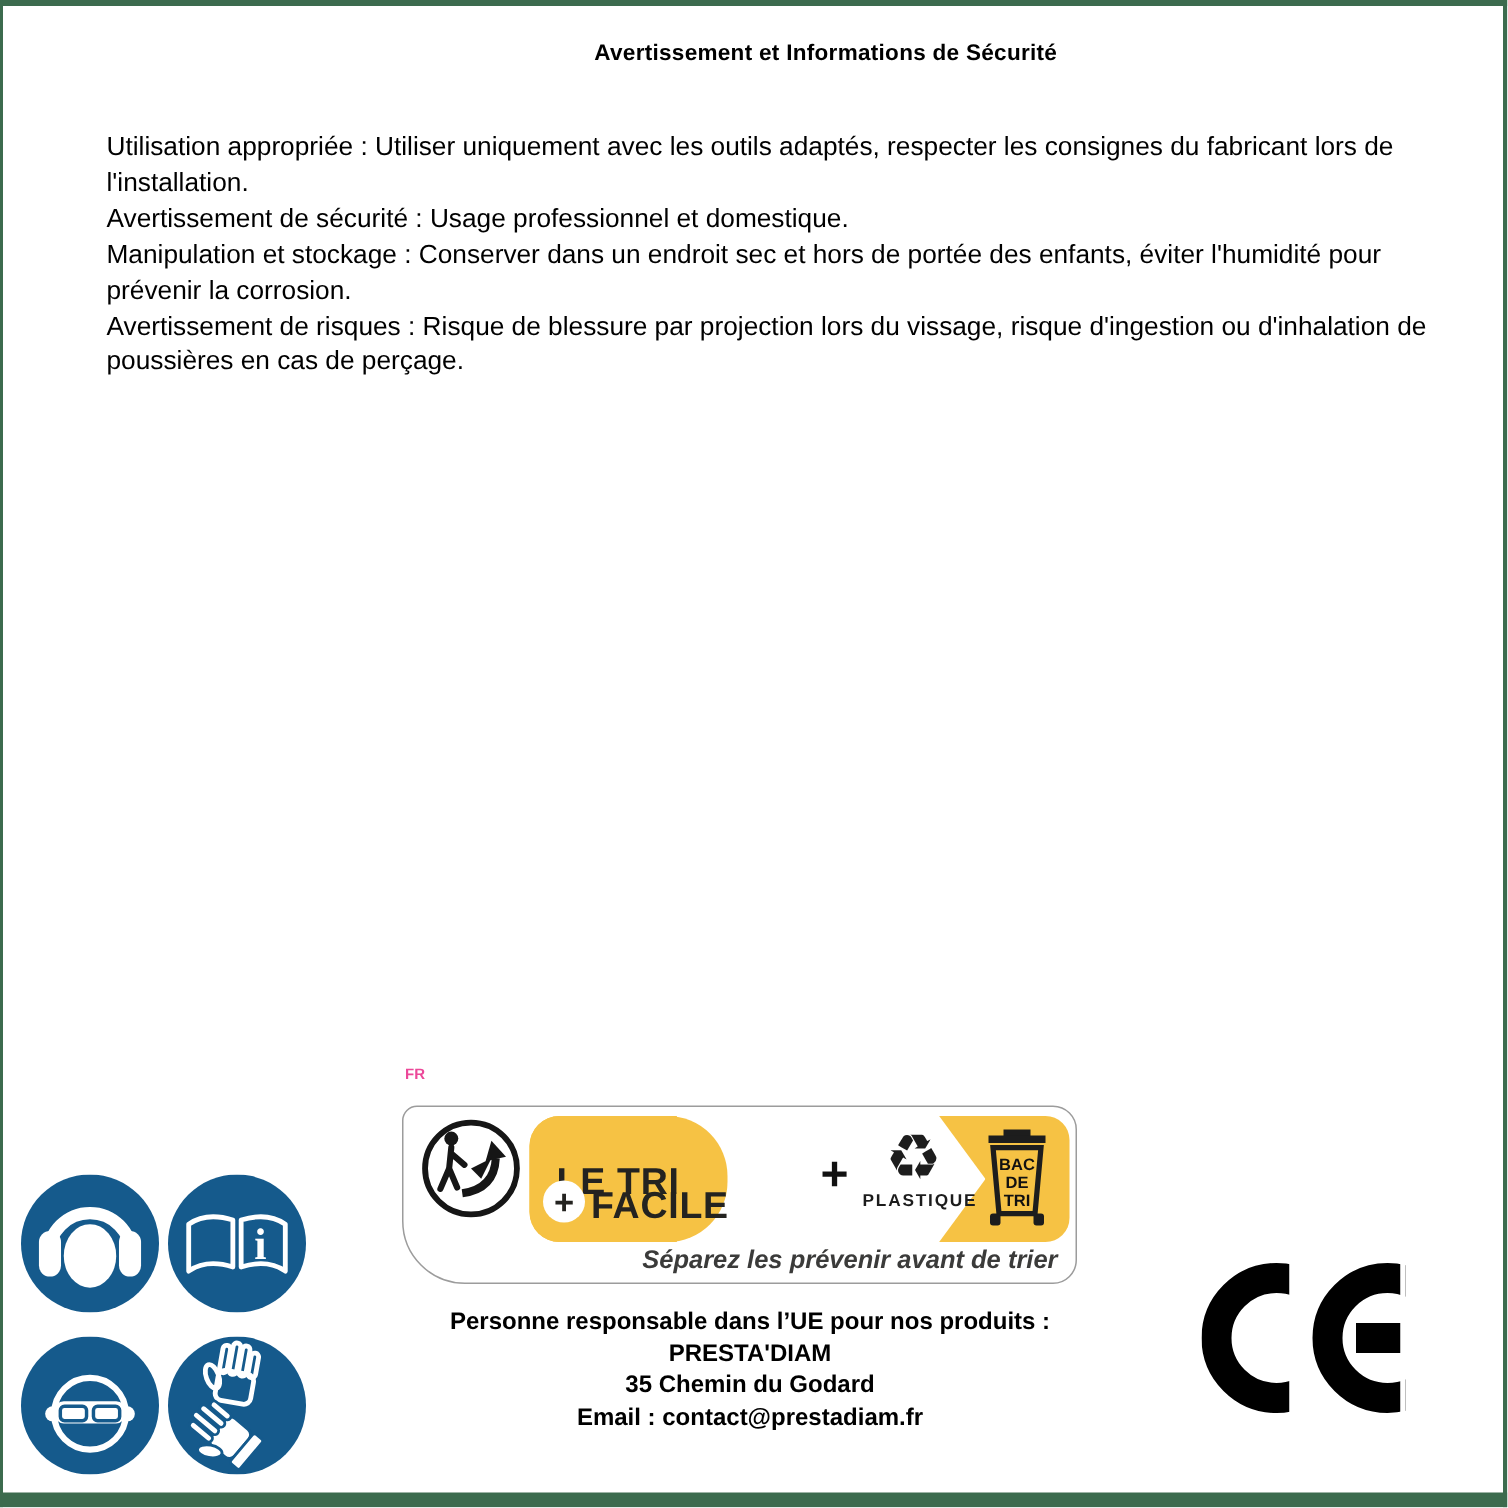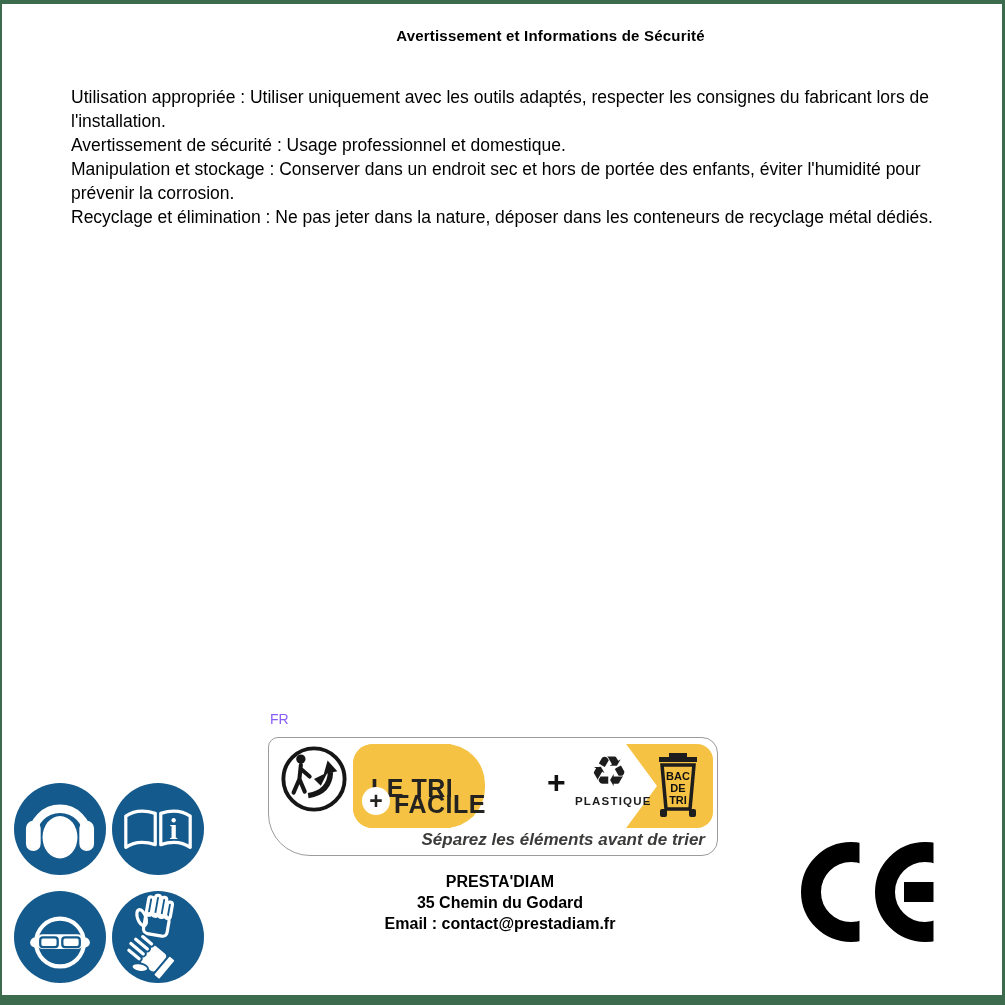--- a/index.html
+++ b/index.html
@@ -25,21 +25,21 @@
   .bodytext{position:absolute;left:71px;top:86px;width:882px;
     font-size:17.5px;line-height:23.9px;}
   .bodytext p{margin:0;}
 
   
   .ppe-grid{position:absolute;left:14px;top:783px;display:grid;
     grid-template-columns:92px 92px;grid-template-rows:92px 92px;column-gap:6px;row-gap:16px;}
   .ppe-grid svg{display:block;}
 
   
-  .fr-code{position:absolute;left:270px;top:711px;font-size:14px;font-weight:normal;color:#8b5cf6;}
+  .fr-code{position:absolute;left:270px;top:711px;font-size:10px;font-weight:bold;color:#ec4899;}
   .tri-label{position:absolute;left:268px;top:737px;width:450px;height:119px;background:#fff;
     border:1.5px solid #9c9c9c;border-radius:10px 16px 16px 42px;box-sizing:border-box;}
   .triman{position:absolute;left:10px;top:6px;}
   .tri-band{position:absolute;left:84px;top:6px;width:360px;height:84px;background:var(--yellow);
     border-radius:20px 16px 16px 20px;}
   .tri-chevron{position:absolute;left:98px;top:0;width:206px;height:84px;background:#fff;
     clip-path:polygon(0 0,85% 0,100% 50%,85% 100%,0 100%);}
   .tri-headline{position:absolute;left:0;top:0;width:132px;height:84px;background:var(--yellow);
     border-radius:20px 40px 40px 20px;color:#242320;}
   .tri-line1{position:absolute;left:18px;top:9px;font-size:25px;font-weight:bold;letter-spacing:.5px;margin-top:21px;}
@@ -71,21 +71,21 @@
   <div class="border-strip b-bottom"></div>
   <div class="border-strip b-left"></div>
   <div class="border-strip b-right"></div>
 
   <div class="title">Avertissement et Informations de Sécurité</div>
 
   <div class="bodytext">
     <p>Utilisation appropriée : Utiliser uniquement avec les outils adaptés, respecter les consignes du fabricant lors de l'installation.</p>
     <p>Avertissement de sécurité : Usage professionnel et domestique.</p>
     <p>Manipulation et stockage : Conserver dans un endroit sec et hors de portée des enfants, éviter l'humidité pour prévenir la corrosion.</p>
-    <p>Recyclage et élimination : Ne pas jeter dans la nature, déposer dans les conteneurs de recyclage métal dédiés.</p>
+    <p>Avertissement de risques : Risque de blessure par projection lors du vissage, risque d'ingestion ou d'inhalation de poussières en cas de perçage.</p>
   </div>
 
   <div class="ppe-grid">
 
     <svg width="92" height="92" viewBox="0 0 100 100">
       <circle cx="50" cy="50" r="50" fill="#155A8C"></circle>
       <ellipse cx="50" cy="59" rx="19" ry="23" fill="#fff"></ellipse>
       <path d="M20,58 A30,30 0 0 1 80,58" stroke="#fff" stroke-width="9" fill="none"></path>
       <rect x="13" y="41" width="16" height="33" rx="8" fill="#fff"></rect>
       <rect x="71" y="41" width="16" height="33" rx="8" fill="#fff"></rect>
@@ -165,24 +165,25 @@
         <rect x="6" y="6" width="38" height="5" fill="#1d1d1d"></rect>
         <path d="M9,14 L41,14 L37,58 L13,58 Z" fill="none" stroke="#1d1d1d" stroke-width="3.5"></path>
         <rect x="7" y="58" width="7" height="8" rx="2" fill="#1d1d1d"></rect>
         <rect x="36" y="58" width="7" height="8" rx="2" fill="#1d1d1d"></rect>
         <text x="25" y="29" text-anchor="middle" font-family="Liberation Sans, sans-serif" font-weight="bold" font-size="11" fill="#111">BAC</text>
         <text x="25" y="41" text-anchor="middle" font-family="Liberation Sans, sans-serif" font-weight="bold" font-size="11" fill="#111">DE</text>
         <text x="25" y="53" text-anchor="middle" font-family="Liberation Sans, sans-serif" font-weight="bold" font-size="11" fill="#111">TRI</text>
       </svg>
     </div>
 
-    <div class="tri-footer">Séparez les éléments avant de trier</div>
+    <div class="tri-footer">Séparez les prévenir avant de trier</div>
   </div>
 
   <div class="responsible">
+    <div>Personne responsable dans l’UE pour nos produits :</div>
     <div>PRESTA'DIAM</div>
     <div>35 Chemin du Godard</div>
     <div>Email : contact@prestadiam.fr</div>
   </div>
 
   <svg class="ce" width="136" height="100" viewBox="0 0 136 100">
     <circle cx="50" cy="50" r="40" stroke="#000" stroke-width="20" fill="none"></circle>
     <rect x="58.5" y="0" width="45" height="100" fill="#fff"></rect>
     <circle cx="124" cy="50" r="40" stroke="#000" stroke-width="20" fill="none"></circle>
     <rect x="132.5" y="0" width="40" height="100" fill="#fff"></rect>

